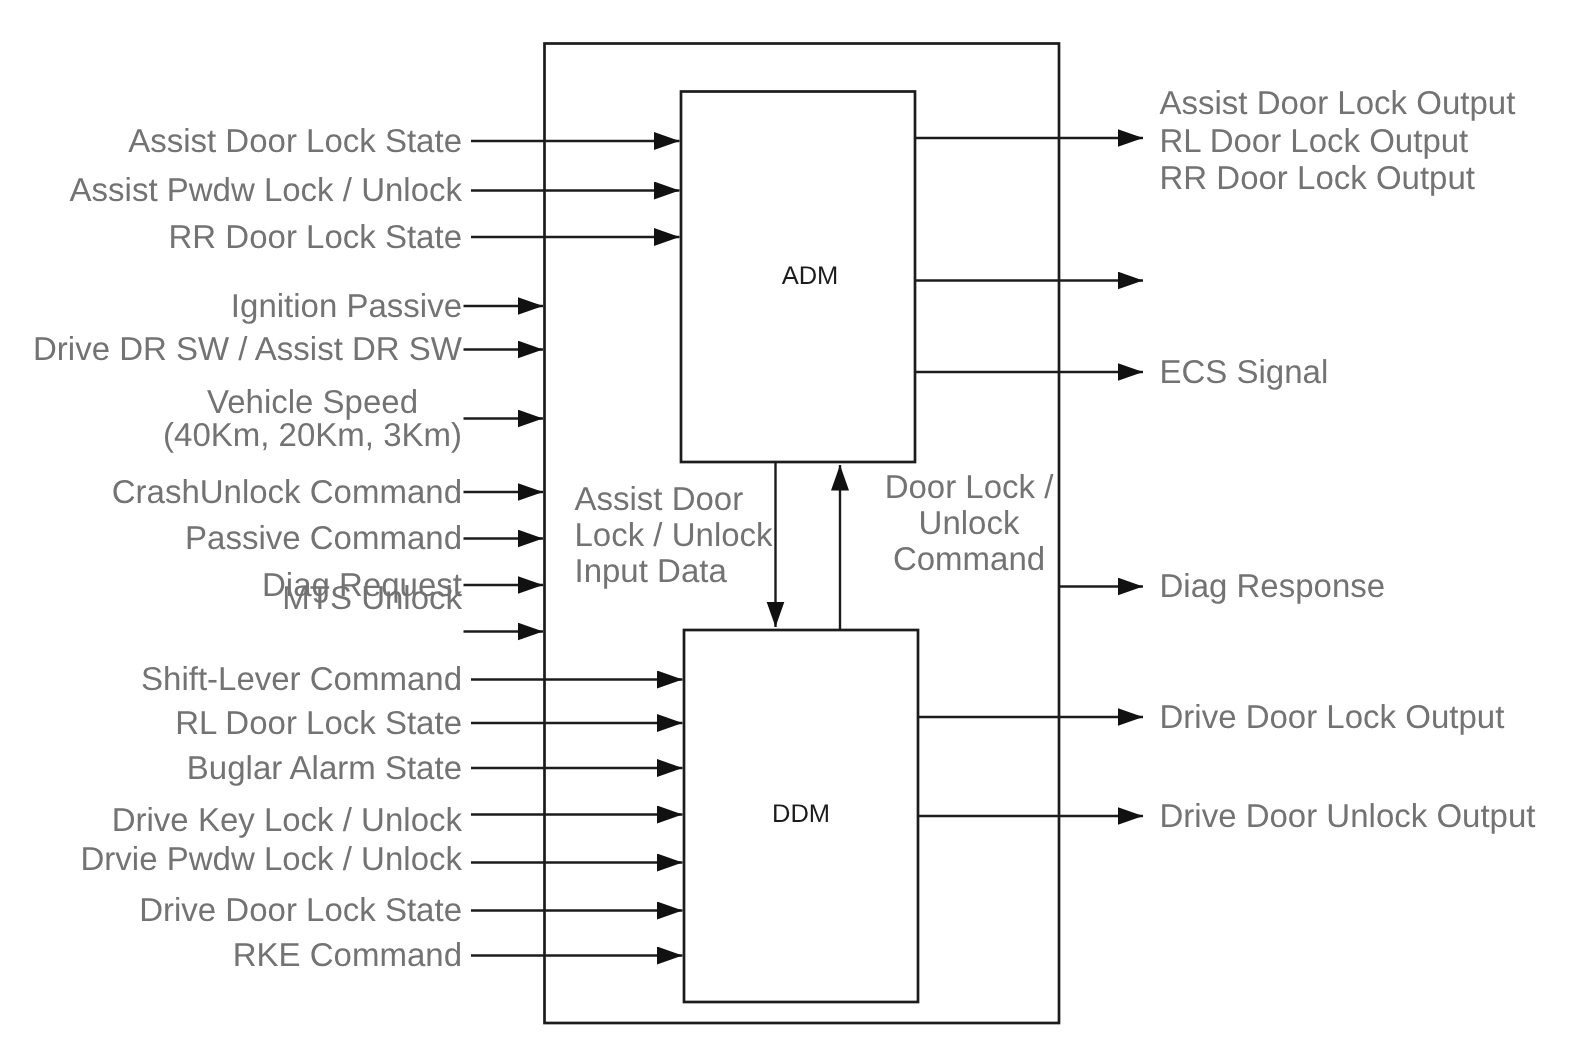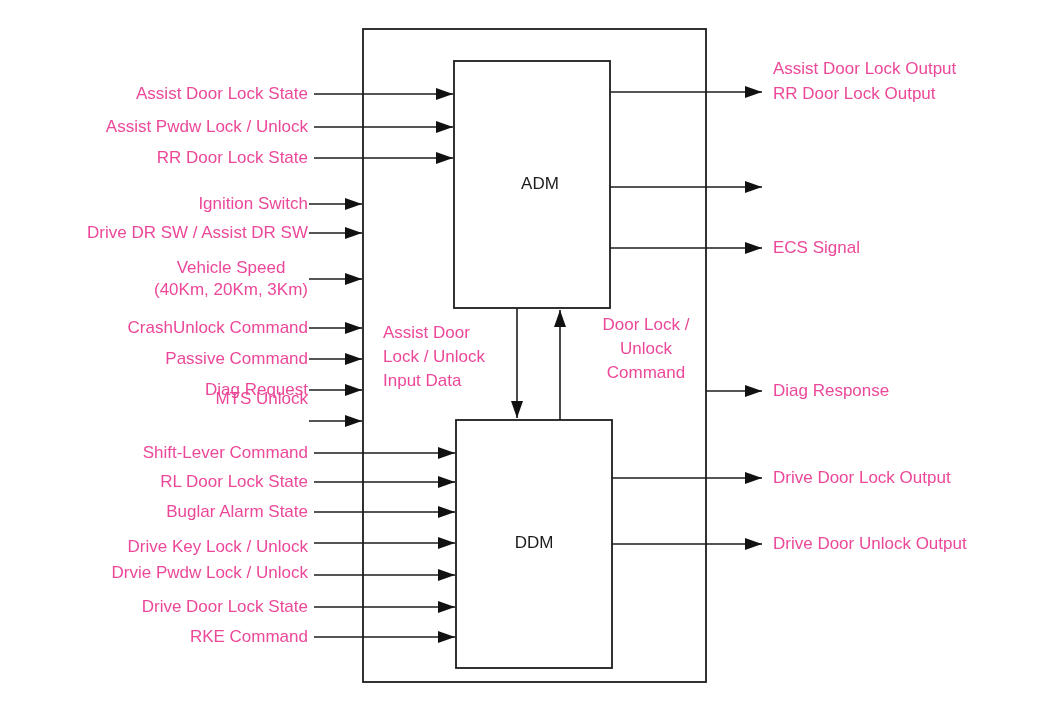--- a/index.html
+++ b/index.html
@@ -7,24 +7,24 @@
     position:relative;
     width:1050px;height:705px;
     background:#ffffff;
     font-family:"Liberation Sans", sans-serif;
     color:#1c1c1c;
     overflow:hidden;
   }
   svg.wires{position:absolute;left:0;top:0;width:1050px;height:705px;}
   .lbl{
     position:absolute;
-    font-size:17px;
+    font-size:22px;
     line-height:22px;
     white-space:nowrap;
-    color:#ec4899;
+    color:#737373;
   }
   .ra{right:742px;text-align:right;}
   .la{left:773px;text-align:left;}
   .grp{line-height:25px;}
   .grp span{display:block;}
   .ctr{text-align:center;}
   .mid{line-height:24px;}
   .mid span{display:block;}
   .modlbl{
     position:absolute;
@@ -84,21 +84,21 @@
     <line x1="560" y1="420" x2="560" y2="310" stroke="#1c1c1c" stroke-width="1.6" marker-end="url(#ah)"></line>
   </svg>
 
   <div class="modlbl" style="left:454px;top:174px;width:172px;">ADM</div>
   <div class="modlbl" style="left:456px;top:533px;width:156px;">DDM</div>
 
   <div class="lbl ra" style="top:83px;">Assist Door Lock State</div>
   <div class="lbl ra" style="top:116px;">Assist Pwdw Lock / Unlock</div>
   <div class="lbl ra" style="top:147px;">RR Door Lock State</div>
 
-  <div class="lbl ra" style="top:193px;">Ignition Switch</div>
+  <div class="lbl ra" style="top:193px;">Ignition Passive</div>
   <div class="lbl ra" style="top:222px;">Drive DR SW / Assist DR SW</div>
 
   <div class="lbl ra ctr" style="top:257px;">
     <span style="display:block;">Vehicle Speed</span>
     <span style="display:block;">(40Km, 20Km, 3Km)</span>
   </div>
 
   <div class="lbl ra" style="top:317px;">CrashUnlock Command</div>
   <div class="lbl ra" style="top:348px;">Passive Command</div>
   <div class="lbl ra" style="top:379px;">Diag Request</div>
@@ -107,20 +107,21 @@
   <div class="lbl ra" style="top:442px;text-align:center;">Shift-Lever Command</div>
   <div class="lbl ra" style="top:471px;">RL Door Lock State</div>
   <div class="lbl ra" style="top:501px;">Buglar Alarm State</div>
   <div class="lbl ra" style="top:532px;margin-top:30px;">Drvie Pwdw Lock / Unlock</div>
   <div class="lbl ra" style="top:536px;">Drive Key Lock / Unlock</div>
   <div class="lbl ra" style="top:596px;">Drive Door Lock State</div>
   <div class="lbl ra" style="top:626px;">RKE Command</div>
 
   <div class="lbl la grp" style="top:56px;">
     <span>Assist Door Lock Output</span>
+    <span>RL Door Lock Output</span>
     <span>RR Door Lock Output</span>
   </div>
 
 
   <div class="lbl la" style="top:237px;">ECS Signal</div>
   <div class="lbl la" style="top:380px;">Diag Response</div>
   <div class="lbl la" style="top:467px;">Drive Door Lock Output</div>
   <div class="lbl la" style="top:533px;">Drive Door Unlock Output</div>
 
   <div class="lbl mid" style="left:383px;top:321px;">

